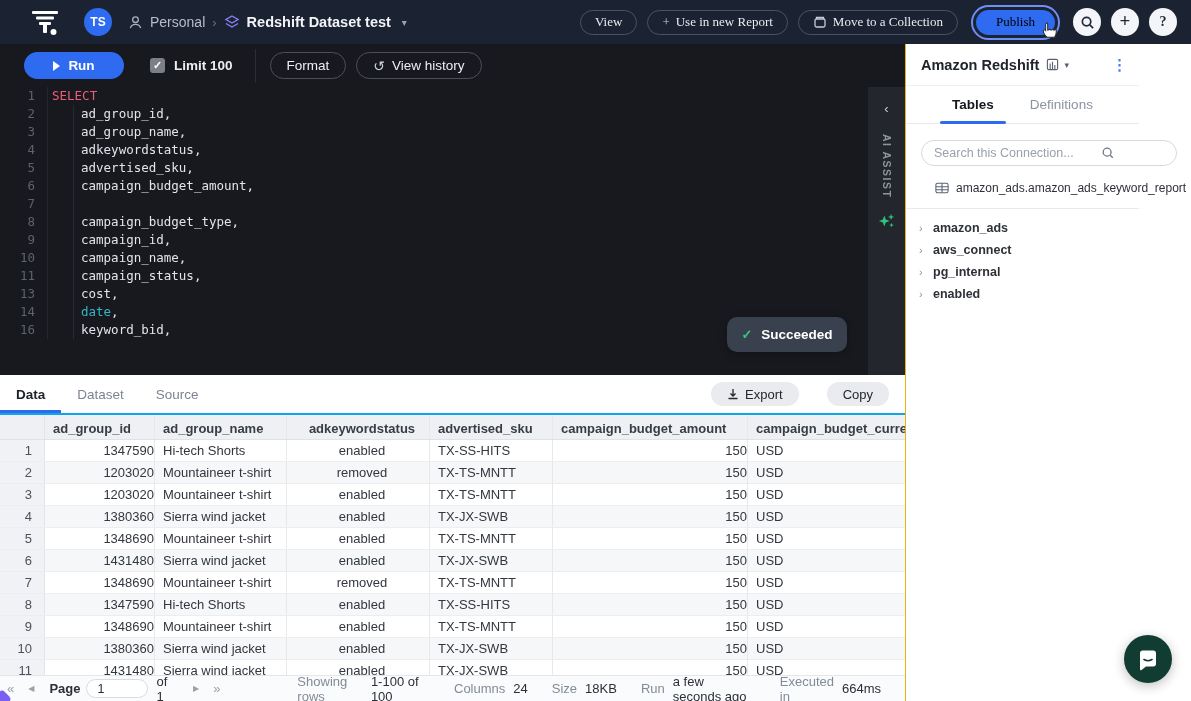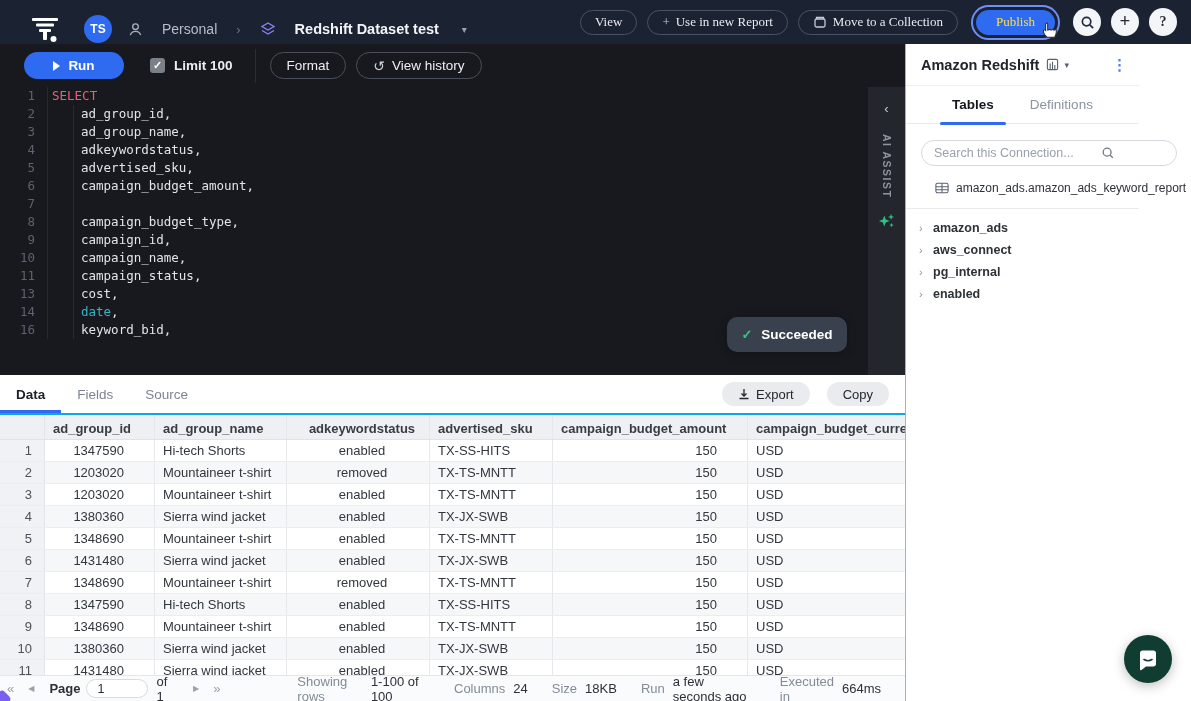--- a/index.html
+++ b/index.html
@@ -1,33 +1,33 @@
 <!DOCTYPE html>
 <html><head>
 <meta charset="utf-8">
 <style>
   * { margin:0; padding:0; box-sizing:border-box; }
   html,body { width:1191px; height:701px; overflow:hidden; }
   body { font-family:"Liberation Sans", sans-serif; background:#fff; position:relative; }
   .app { position:absolute; inset:0; width:1191px; height:701px; }
 
   
-  .navbar { position:absolute; left:0; top:0; width:1191px; height:44px; background:#1b2231; display:flex; align-items:flex-end; }
+  .navbar { position:absolute; left:0; top:0; width:1191px; height:44px; background:#1b2231; display:flex; align-items:center; }
   .nav-left { display:flex; align-items:center; gap:10px; padding-left:30px; }
   .logo { width:30px; height:30px; margin-right:14px; }
   .avatar { width:28px; height:28px; border-radius:50%; background:#2e6bf0; color:#fff; font-size:12px; font-weight:bold; display:flex; align-items:center; justify-content:center; }
-  .crumb { display:flex; align-items:center; gap:19px; color:#b7bdc9; font-size:14px; margin-left:6px; }
+  .crumb { display:flex; align-items:center; gap:7px; color:#b7bdc9; font-size:14px; margin-left:6px; }
   .crumb .sep { color:#6b7383; font-size:13px; }
   .doc-title { color:#f2f4f8; font-weight:bold; font-size:14.5px; }
   .caret { color:#9aa1af; font-size:10px; margin-left:4px; }
   .nav-right { position:absolute; right:14px; top:0; height:44px; display:flex; align-items:center; gap:10px;font-family:Liberation Serif, serif; }
   .pill-btn { height:25px; border:1px solid #4a5263; border-radius:13px; background:transparent; color:#e8ebf1; font-size:13px; padding:0 14px; display:flex; align-items:center; gap:6px; font-family:inherit; cursor:pointer; white-space:nowrap; }
   .pill-btn svg, .pill-btn .glyph { color:#c6ccd7; }
   .publish-wrap { position:relative; margin:0 8px; }
-  .btn-publish { height:25px; border:none; border-radius:13px; background:#2e6bf0; color:#fde047; font-size:13px; padding:0 20px; font-family:inherit; cursor:pointer; box-shadow:0 0 0 3px #1b2231, 0 0 0 5px #6f8ff5; }
+  .btn-publish { height:25px; border:none; border-radius:13px; background:#2e6bf0; color:#000000; font-size:13px; padding:0 20px; font-family:inherit; cursor:pointer; box-shadow:0 0 0 3px #1b2231, 0 0 0 5px #6f8ff5; }
   .circle-btn { width:28px; height:28px; border-radius:50%; background:#f3f5f8; border:none; color:#222a38; display:flex; align-items:center; justify-content:center; cursor:pointer; font-family:inherit; }
   .circle-btn.plus { font-size:19px; font-weight:bold; padding-bottom:2px; }
   .circle-btn.help { font-size:14px; font-weight:bold; }
   .hand-cursor { position:absolute; left:1038px; top:21px; width:22px; height:24px; z-index:50; pointer-events:none; }
 
   
   .ed-toolbar { position:absolute; left:0; top:44px; width:905px; height:43px; background:#17191f; display:flex; align-items:center; }
   .btn-run { height:27px; width:100px; margin-left:24px; border:none; border-radius:14px; background:#2e6bf0; color:#fff; font-size:13.5px; font-weight:bold; display:flex; align-items:center; justify-content:center; gap:8px; cursor:pointer; font-family:inherit; }
   .btn-run .tri { width:0; height:0; border-left:7px solid #fff; border-top:5px solid transparent; border-bottom:5px solid transparent; }
   .limit-group { display:flex; align-items:center; gap:9px; margin-left:26px; cursor:pointer; }
@@ -61,33 +61,33 @@
   .toast { position:absolute; left:727px; top:317px; width:120px; height:35px; background:#3a414e; border-radius:10px; display:flex; align-items:center; justify-content:center; gap:9px; box-shadow:0 2px 8px rgba(0,0,0,.25); }
   .toast .check { color:#35c77c; font-size:13px; font-weight:bold; }
   .toast .t-label { color:#fff; font-size:13.5px; font-weight:bold; }
 
   
   .results { position:absolute; left:0; top:375px; width:905px; height:300px; background:#fff; }
   .res-tabs { position:relative; height:38px; display:flex; align-items:center; }
   .res-tab { font-size:13.5px; color:#7c8492; padding:0 16px; height:38px; display:flex; align-items:center; cursor:pointer; position:relative; }
   .res-tab.active { color:#1d2129; font-weight:bold; }
   .res-tab.active::after { content:''; position:absolute; left:0; right:0; bottom:0; height:3px; background:#2e6bf0; }
-  .res-actions { position:absolute; right:16px; top:7px; display:flex; gap:17px; }
+  .res-actions { position:absolute; right:16px; top:7px; display:flex; gap:28px; }
   .btn-light-pill { height:24px; border:none; border-radius:12px; background:#e9ebef; color:#23272f; font-size:13px; padding:0 16px; display:flex; align-items:center; gap:6px; cursor:pointer; font-family:inherit; }
 
   .grid { width:905px; font-size:13px; color:#32363e; }
   .g-row { display:flex; height:22px; line-height:22px; border-bottom:1px solid #ebedf0; }
   .g-head { height:27px; line-height:27px; background:#eef0f3; border-top:2px solid #0ea5e9; border-bottom:1px solid #dfe2e6; font-weight:bold; color:#383d45; }
   .g-cell { padding-left:8px; overflow:hidden; white-space:nowrap; border-right:1px solid #e6e8ec; }
   .g-gut { flex:0 0 45px; width:45px; background:#f1f2f5; text-align:right; padding-right:12px; color:#4c515a; border-right:1px solid #e2e4e8; }
   .g-head .g-gut { background:#eef0f3; }
   .c0 { flex:0 0 110px; width:110px; } .c1 { flex:0 0 132px; width:132px; }
   .c2 { flex:0 0 143px; width:143px;text-align:center; } .c3 { flex:0 0 123px; width:123px; }
   .c4 { flex:0 0 195px; width:195px; } .c5 { flex:1 1 auto; border-right:none; }
-  .num { text-align:right; padding-right:30px; }
+  .num { text-align:right; }
   .g-body .g-row:nth-child(even) { background:#f6f7f9; }
   .g-body { height:235px; overflow:hidden; }
 
   
   .statusbar { position:absolute; left:0; top:675px; width:905px; height:26px; background:#fafbfc; border-top:1px solid #e4e6ea; display:flex; align-items:center; font-size:13px; }
   .pg-chev { color:#9aa1ab; margin:0 7px; cursor:pointer; font-size:13px; }
   .pg-tri { color:#9aa1ab; font-size:8px; margin:0 7px; cursor:pointer; }
   .pg-label { color:#2b2f37; font-weight:bold; margin:0 6px 0 8px; }
   .page-input { width:62px; height:19px; border:1px solid #d8dce1; border-radius:11px; font-size:12.5px; padding:0 10px; color:#2b2f37; font-family:inherit; background:#fff; }
   .of-label { color:#2b2f37; margin:0 10px 0 8px; }
@@ -96,21 +96,21 @@
   .stat .s-label { color:#838b98; margin-right:8px; }
   .stat .s-value { color:#2b2f37; }
 
   
   .sidebar { position:absolute; left:905px; top:44px; width:234px; height:657px; background:#fff; border-left:1px solid #eab308; }
   .sb-header { height:42px; display:flex; align-items:center; padding:0 14px 0 15px; border-bottom:1px solid #edeff2; position:relative; }
   .sb-title { font-size:14.5px; font-weight:bold; color:#20242c; margin-right:7px; }
   .sb-db-icon { color:#5a6170; margin-right:5px; display:flex; }
   .sb-caret { color:#5a6170; font-size:9px; }
   .kebab { position:absolute; right:12px; color:#4a7bf7; font-size:15px; font-weight:bold; letter-spacing:0; cursor:pointer; }
-  .sb-tabs { height:38px; display:flex; align-items:center; justify-content:center; gap:12px; border-bottom:1px solid #e8eaed; }
+  .sb-tabs { height:38px; display:flex; align-items:flex-end; justify-content:center; gap:12px; border-bottom:1px solid #e8eaed; }
   .sb-tab { font-size:13.5px; color:#8b92a0; padding:0 12px; height:38px; display:flex; align-items:center; position:relative; cursor:pointer; }
   .sb-tab.active { color:#14171d; font-weight:bold; }
   .sb-tab.active::after { content:''; position:absolute; left:0; right:0; bottom:-1px; height:3px; background:#2e6bf0; border-radius:2px; }
   .sb-search { margin:16px 14px 0 15px; position:relative; }
   .sb-search input { width:256px; height:26px; border:1px solid #d6dade; border-radius:14px; padding:0 30px 0 12px; font-size:12.5px; color:#3a3f47; font-family:inherit; outline:none; }
   .sb-search input::placeholder { color:#9aa1ab; }
   .sb-search .mag { position:absolute; right:10px; top:6px; color:#6e7683; }
   .pinned-table { display:flex; align-items:center; gap:7px; margin:15px 14px 0 29px; font-size:12px; color:#2d3138; cursor:pointer; }
   .pinned-table .tbl-icon { color:#5a6170; display:flex; }
   .sb-divider { height:1px; background:#e8eaec; margin-top:13px; }
@@ -291,21 +291,21 @@
   </div>
 
   <div class="toast">
     <span class="check">✓</span>
     <span class="t-label">Succeeded</span>
   </div>
 
   <div class="results">
     <div class="res-tabs">
         <div class="res-tab active">Data</div>
-        <div class="res-tab">Fields</div>
+        <div class="res-tab">Dataset</div>
         <div class="res-tab">Source</div>
       </div>
     <div class="res-actions">
       <button class="btn-light-pill">
         <svg width="12" height="12" viewBox="0 0 12 12" fill="none" stroke="#23272f" stroke-width="1.3">
           <path d="M6 1 V7.5 M3.5 5.5 L6 8 L8.5 5.5 M1.5 10.5 h9"></path>
         </svg>
         <span>Export</span>
       </button>
       <button class="btn-light-pill">

